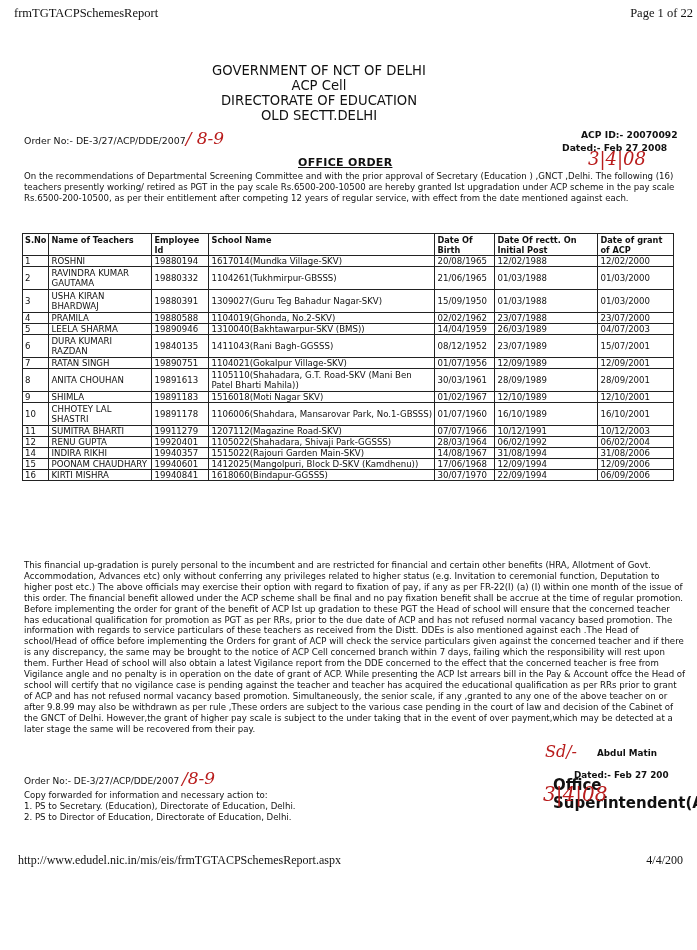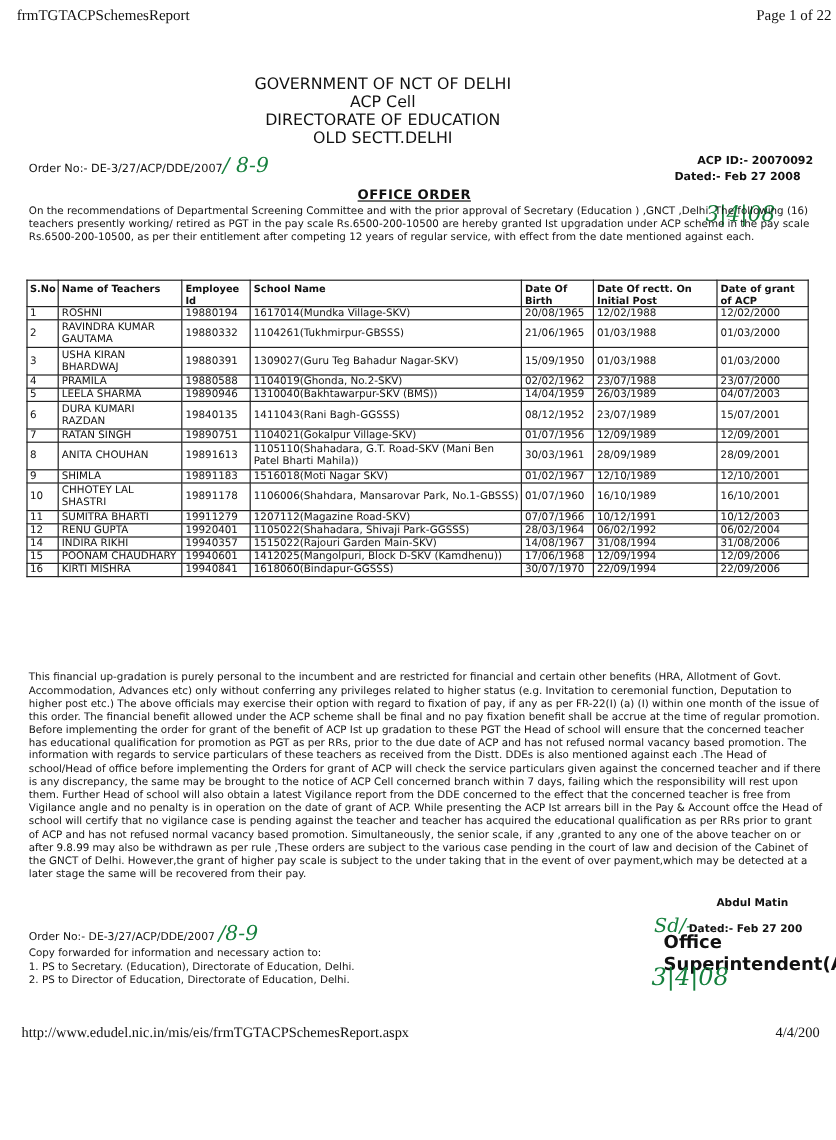--- a/index.html
+++ b/index.html
@@ -3,21 +3,21 @@
 <meta charset="utf-8">
 <style>
   html, body { margin: 0; padding: 0; background: #ffffff; }
   body { width: 697px; height: 950px; position: relative; overflow: hidden; color: #111; }
   .serif { font-family: "Liberation Serif", "DejaVu Serif", serif; }
   .sans { font-family: "DejaVu Sans", "Liberation Sans", sans-serif; }
   .abs { position: absolute; }
   .pagehdr { font-size: 12.5px; top: 6px; }
   .title-block { top: 63px; left: 0; width: 638px; text-align: center; font-size: 13.2px; line-height: 15px; }
   .order-no { top: 128px; left: 24px; font-size: 9.4px; }
-  .hand { font-family: "DejaVu Serif", serif; font-style: italic; font-weight: normal; color: #15803d; margin-top: 20px; }
+  .hand { font-family: "DejaVu Serif", serif; font-style: italic; font-weight: normal; color: #b91c1c; }
   .acp-id { top: 129px; left: 581px; font-size: 9.2px; font-weight: bold; text-align: right; }
   .dated1 { top: 142px; left: 562px; font-size: 9.2px; font-weight: bold; }
   .handdate1 { top: 148px; left: 588px; font-size: 18px; }
   .office-order { top: 156px; left: 298px; font-size: 11px; font-weight: bold; text-decoration: underline; letter-spacing: 0.3px; }
   .intro { top: 171px; left: 24px; width: 660px; font-size: 8.6px; line-height: 10.8px; }
   table.acp { position: absolute; top: 233px; left: 22px; border-collapse: collapse; font-size: 8.6px; border-radius: 15px; }
   table.acp th, table.acp td { border: 1px solid #222; padding: 0 2px; text-align: left; vertical-align: middle; line-height: 10px; }
   table.acp th { font-weight: bold; font-size: 8.2px; height: 20px; vertical-align: top; padding-top: 1px; }
   table.acp td { height: 10px; }
   table.acp tr.tall td { height: 22px; }
@@ -202,21 +202,21 @@
         <td>12/09/1994</td>
         <td>12/09/2006</td>
       </tr>
       <tr>
         <td>16</td>
         <td>KIRTI MISHRA</td>
         <td>19940841</td>
         <td>1618060(Bindapur-GGSSS)</td>
         <td>30/07/1970</td>
         <td>22/09/1994</td>
-        <td>22/09/2006</td>
+        <td>06/09/2006</td>
       </tr>
     </tbody>
 </table>
 
 <div class="abs sans para">This financial up-gradation is purely personal to the incumbent and are restricted for financial and certain other benefits (HRA, Allotment of Govt. Accommodation, Advances etc) only without conferring any privileges related to higher status (e.g. Invitation to ceremonial function, Deputation to higher post etc.) The above officials may exercise their option with regard to fixation of pay, if any as per FR-22(I) (a) (I) within one month of the issue of this order. The financial benefit allowed under the ACP scheme shall be final and no pay fixation benefit shall be accrue at the time of regular promotion. Before implementing the order for grant of the benefit of ACP Ist up gradation to these PGT the Head of school will ensure that the concerned teacher has educational qualification for promotion as PGT as per RRs, prior to the due date of ACP and has not refused normal vacancy based promotion. The information with regards to service particulars of these teachers as received from the Distt. DDEs is also mentioned against each .The Head of school/Head of office before implementing the Orders for grant of ACP will check the service particulars given against the concerned teacher and if there is any discrepancy, the same may be brought to the notice of ACP Cell concerned branch within 7 days, failing which the responsibility will rest upon them. Further Head of school will also obtain a latest Vigilance report from the DDE concerned to the effect that the concerned teacher is free from Vigilance angle and no penalty is in operation on the date of grant of ACP. While presenting the ACP Ist arrears bill in the Pay &amp; Account offce the Head of school will certify that no vigilance case is pending against the teacher and teacher has acquired the educational qualification as per RRs prior to grant of ACP and has not refused normal vacancy based promotion. Simultaneously, the senior scale, if any ,granted to any one of the above teacher on or after 9.8.99 may also be withdrawn as per rule ,These orders are subject to the various case pending in the court of law and decision of the Cabinet of the GNCT of Delhi. However,the grant of higher pay scale is subject to the under taking that in the event of over payment,which may be detected at a later stage the same will be recovered from their pay.</div>
 
 <div class="abs hand sig-hand">Sd/-</div>
 <div class="abs sans sig-name">Abdul Matin</div>
 <div class="abs sans sig-title">Office Superintendent(ACP</div>
 <div class="abs sans dated2">Dated:- Feb 27 200</div>

